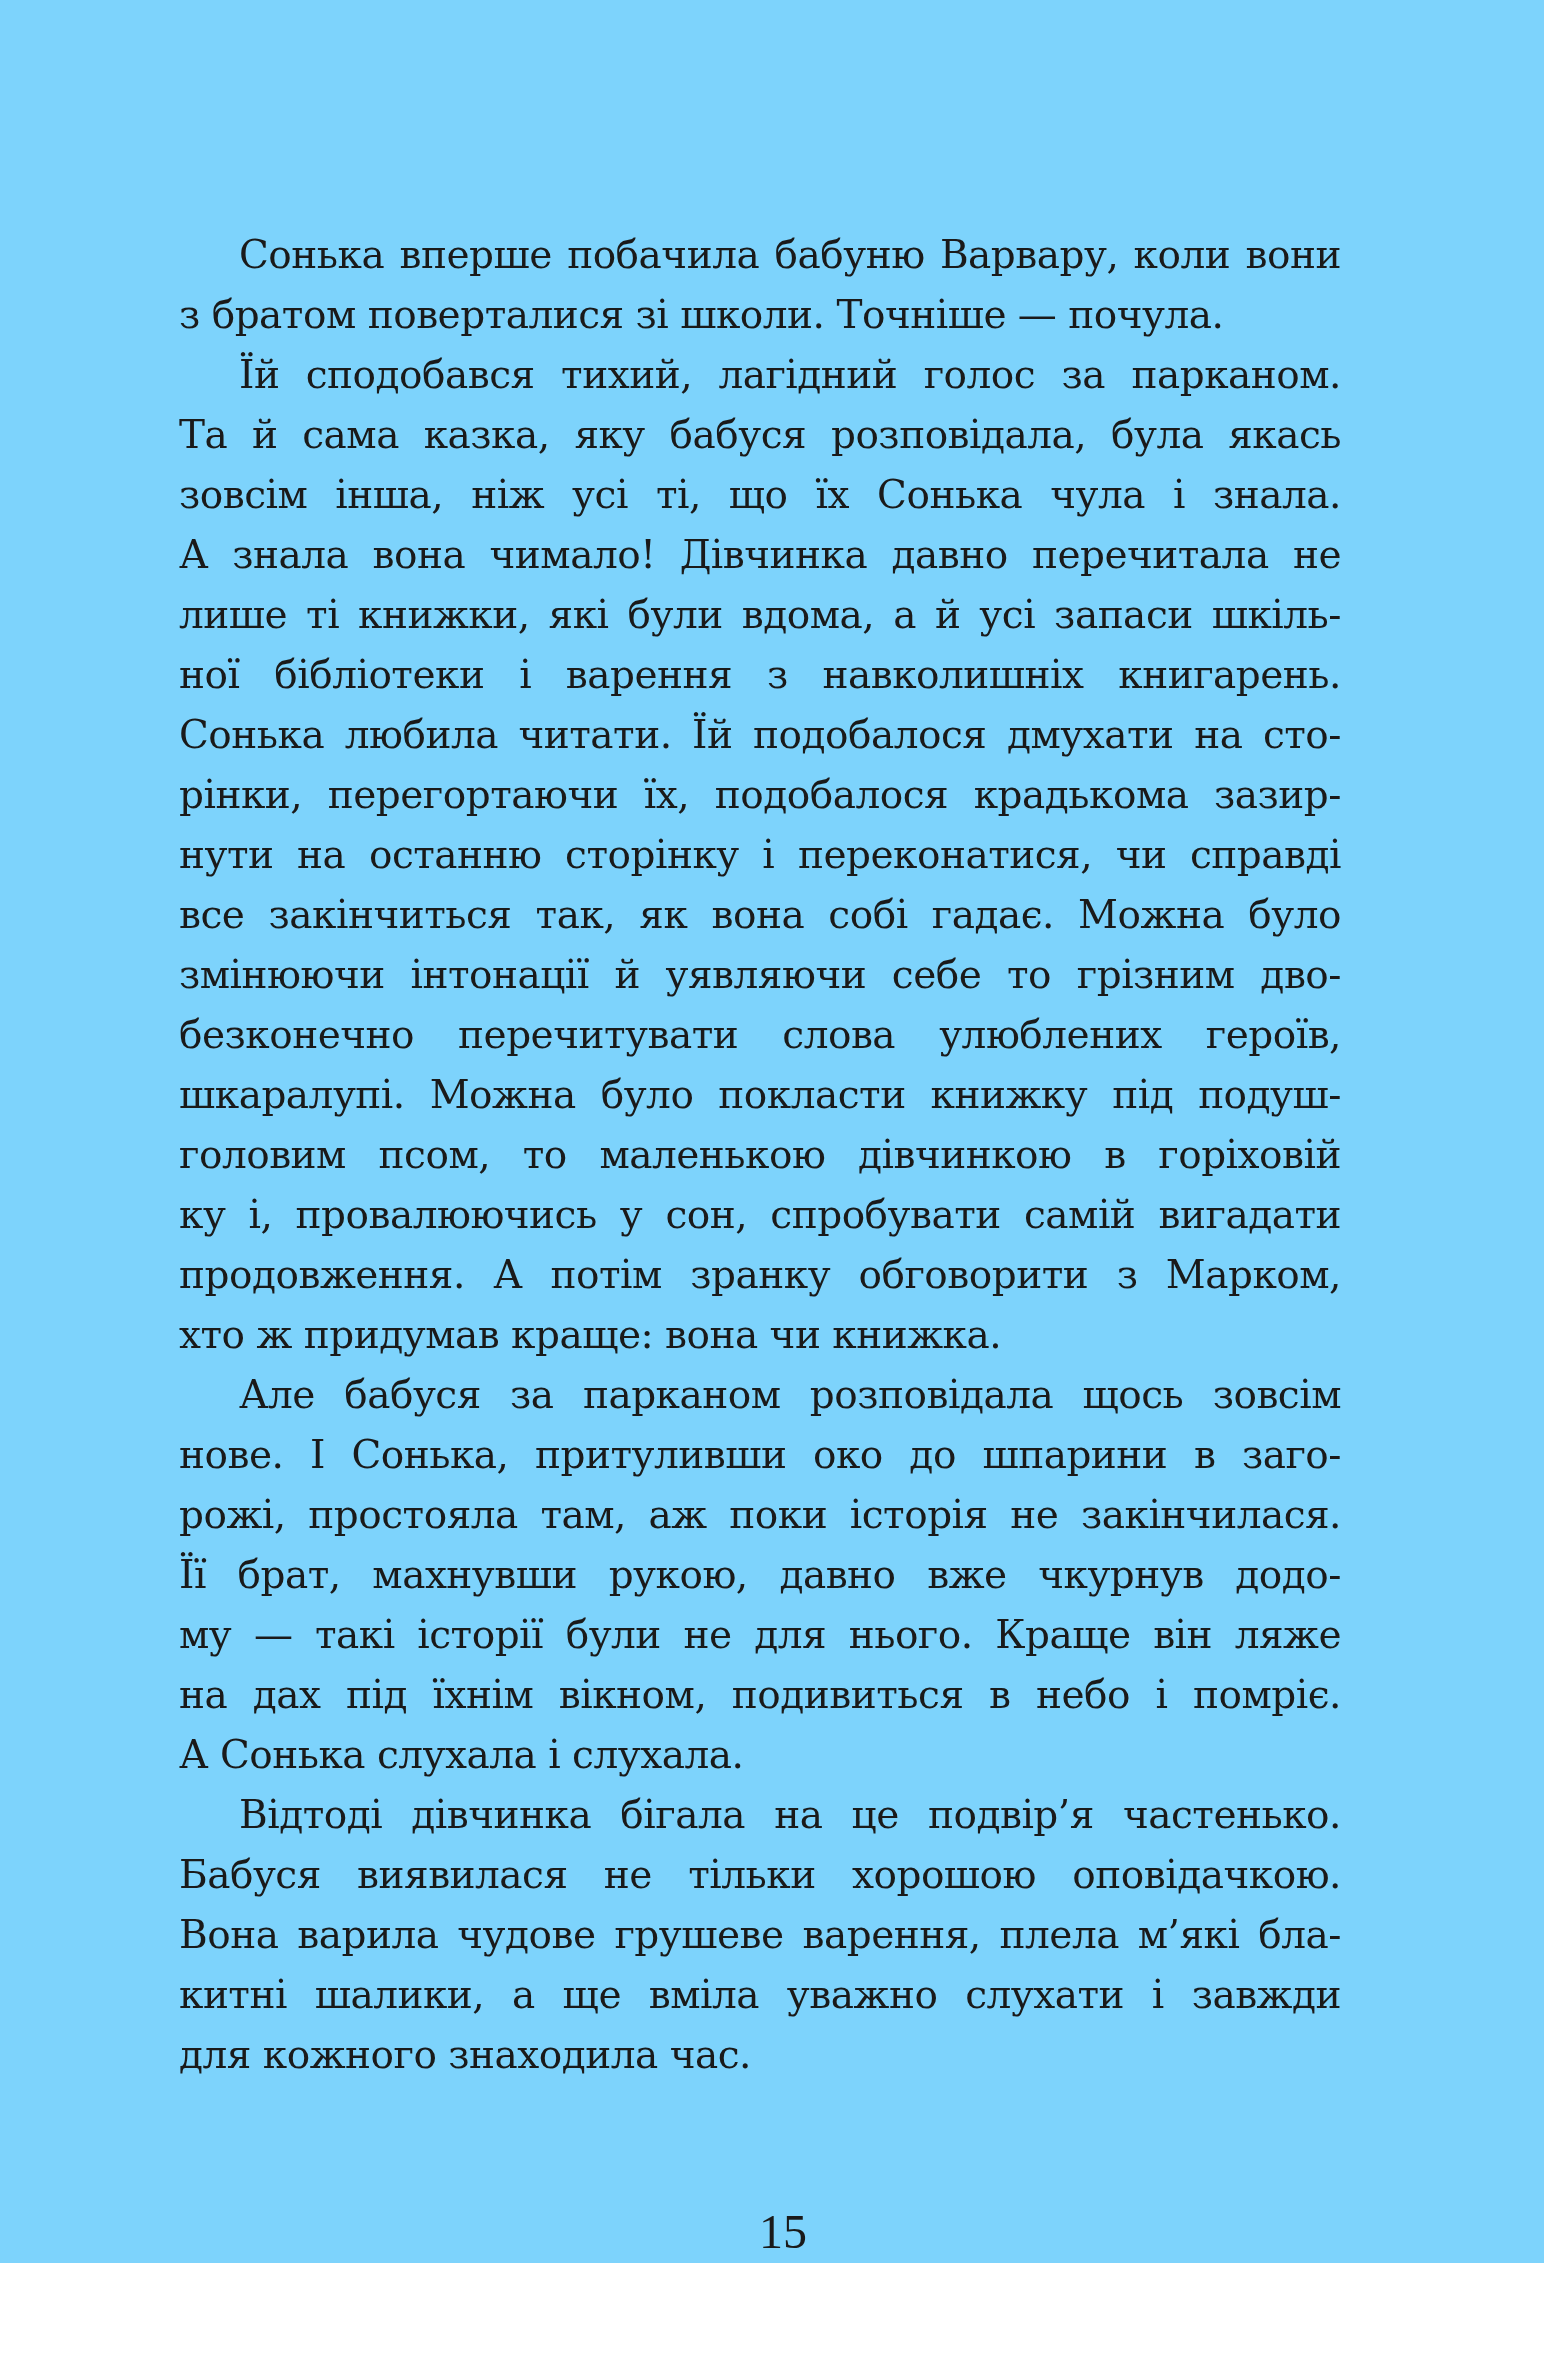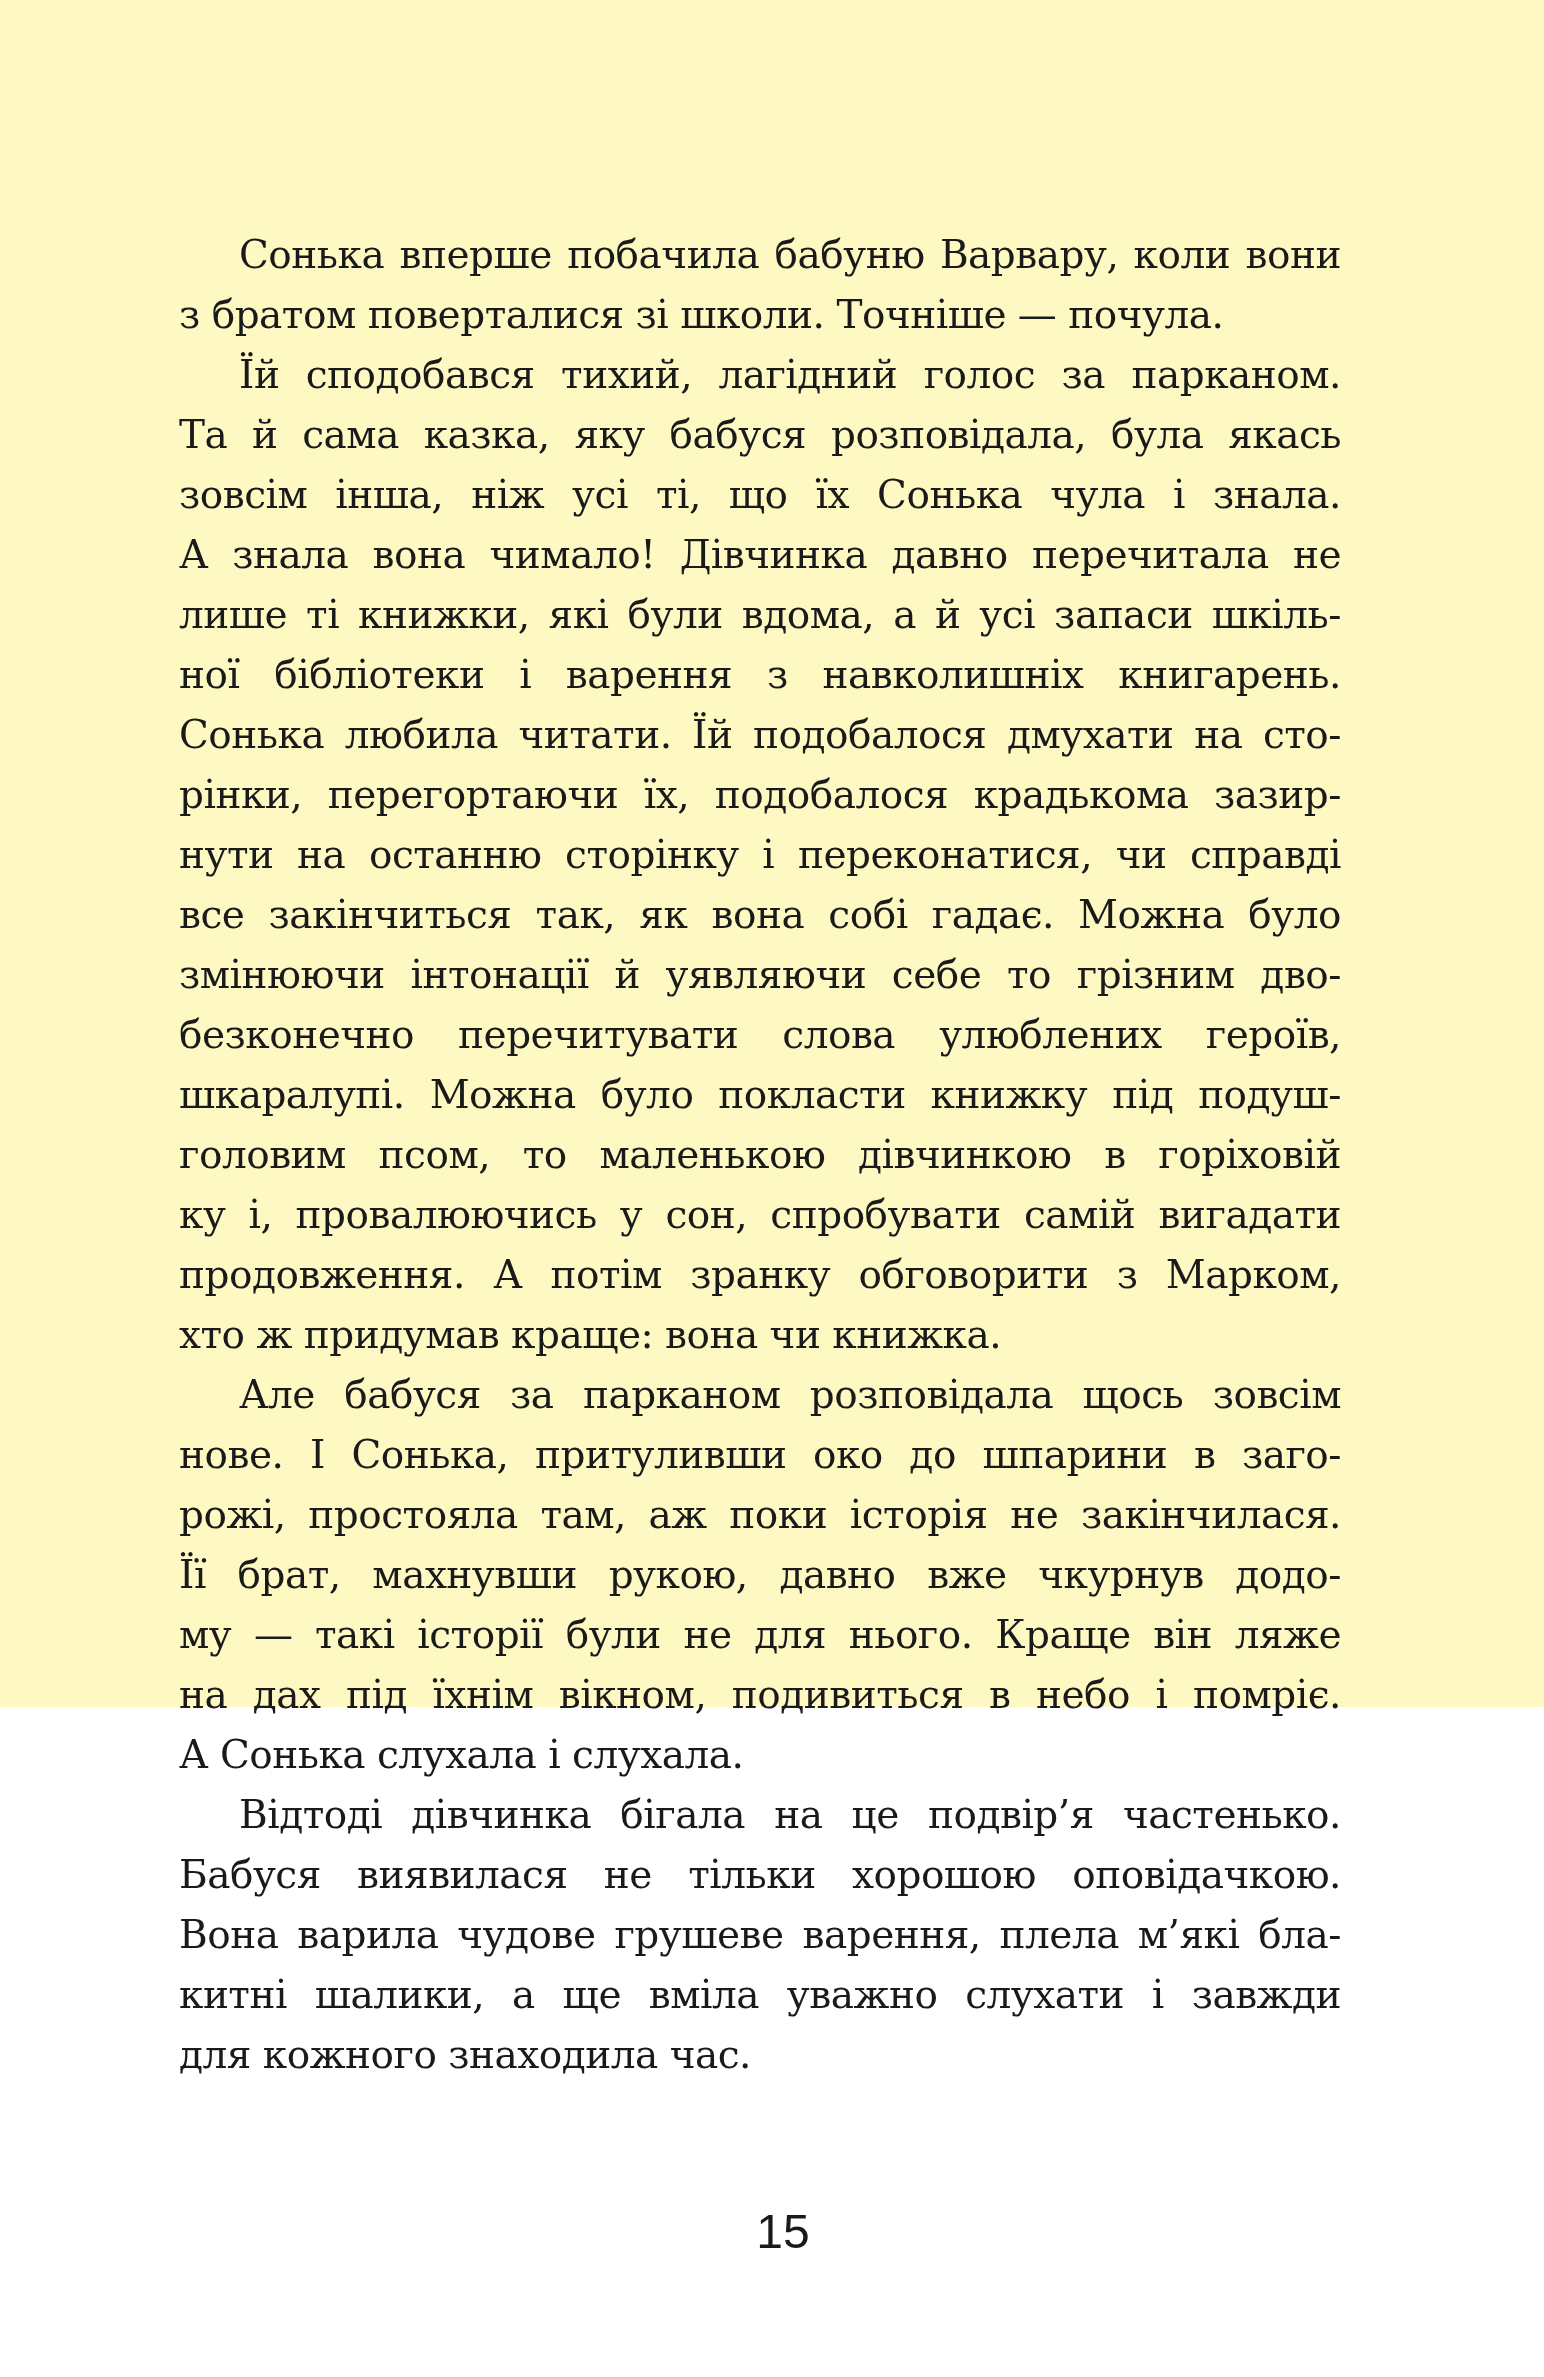--- a/index.html
+++ b/index.html
@@ -11,22 +11,22 @@
       width: 1545px;
       height: 2377px;
       position: relative;
       overflow: hidden;
     }
     .page {
       position: absolute;
       left: 0;
       top: 0;
       width: 1545px;
-      height: 1707px;
-      background: #fef9c3;
+      height: 2263px;
+      background: #7dd3fc;
     }
     .text-block {
       position: absolute;
       left: 179px;
       top: 225px;
       width: 1162px;
       font-family: "DejaVu Serif", "Liberation Serif", serif;
       font-size: 39px;
       color: #1a1a1a;
       line-height: 60px;
@@ -50,21 +50,21 @@
     .line.last {
       text-align: left;
       text-align-last: left;
     }
     .page-number {
       position: absolute;
       left: 0;
       width: 1545px;
       top: 2200px;
       text-align: center;
-      font-family: Liberation Sans, sans-serif;
+      font-family: Liberation Serif, serif;
       font-size: 48px;
       line-height: 64px;
       color: #1a1a1a;
       padding-left: 21px;
       box-sizing: border-box;
     }
   </style>
 </head>
 <body>
 

